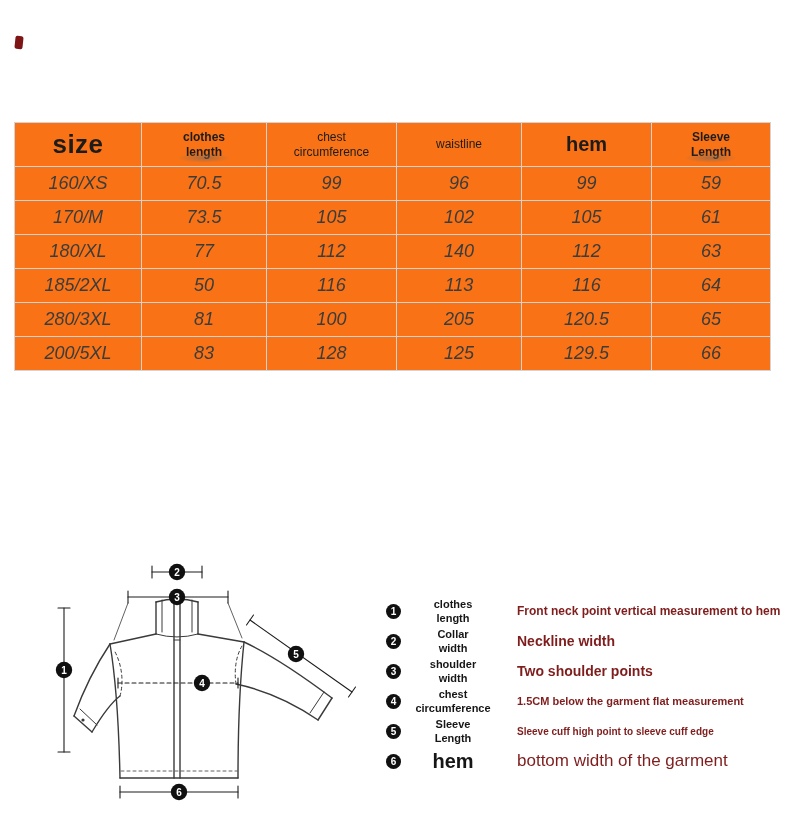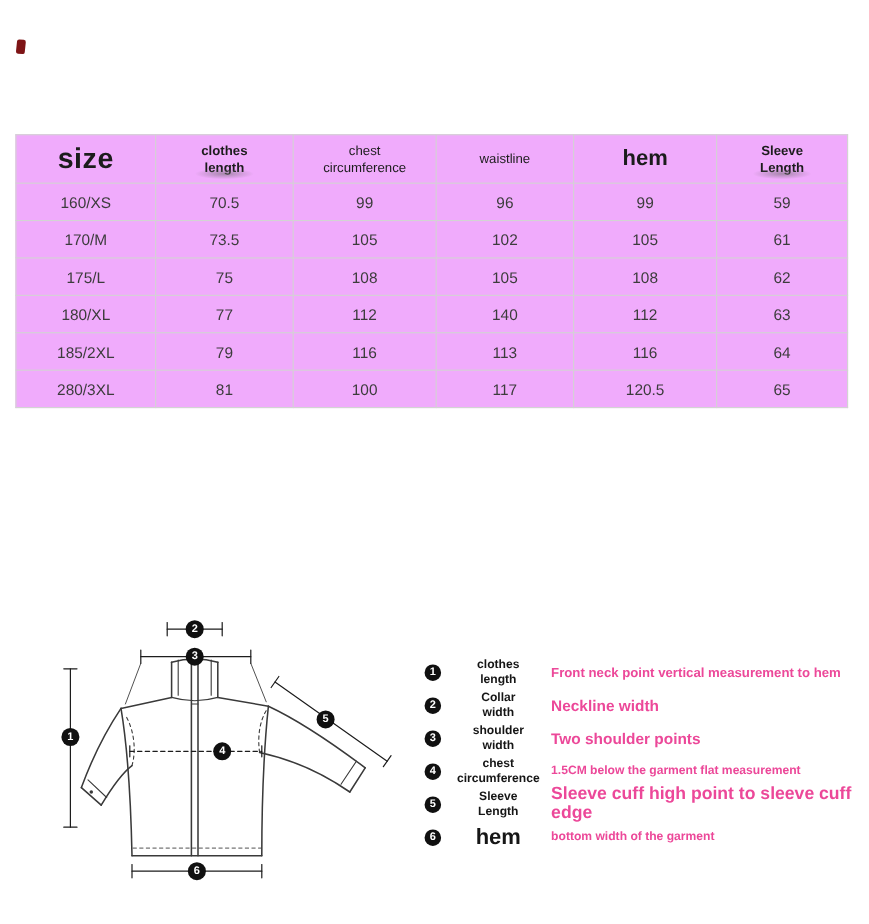--- a/index.html
+++ b/index.html
@@ -13,30 +13,30 @@
 
   
   .corner-mark{
     position:absolute; left:15px; top:36px; width:8px; height:13px;
     background:#7e1416; border-radius:2px; transform:rotate(6deg);
   }
 
   
   table.size-table{
     position:absolute; left:14px; top:122px; width:756px;
-    border-collapse:collapse; table-layout:fixed; background:#f0abfc;
+    border-collapse:collapse; table-layout:fixed; background:#f97316;
   }
   .size-table th, .size-table td{
     border:1px solid #d3d3d3; text-align:center; vertical-align:middle;
   }
   .size-table th{
     height:44px; position:relative; white-space:pre-line; line-height:1.25; color:#1c1c1c;
   }
   .size-table td{
-    height:34px; font-size:14px; color:#3c3c3c;
+    height:34px; font-size:18px; color:#3c3c3c;font-style:italic;
   }
   .th-size{ font-size:26px; font-weight:600; letter-spacing:.5px; }
   .th-hem{ font-size:20px; font-weight:600; }
   .th-shadow{ font-size:12px; font-weight:700; }
   .th-plain{ font-size:12px; font-weight:400; color:#4a4a4a; }
   .th-shadow .swoosh{
     position:absolute; left:50%; bottom:3px; transform:translateX(-50%);
     width:54px; height:10px; border-radius:50%;
     background:radial-gradient(ellipse at center, rgba(105,105,105,.55) 0%, rgba(105,105,105,0) 70%);
   }
@@ -49,26 +49,26 @@
   .legend-item{ display:flex; align-items:center; height:30px; }
   .legend-num{
     flex:0 0 15px; width:15px; height:15px; border-radius:50%;
     background:#101010; color:#fff; font-size:10px; font-weight:700;
     display:flex; align-items:center; justify-content:center;
   }
   .legend-label{
     width:80px; margin-left:12px; text-align:center;
     font-size:11px; font-weight:700; white-space:pre-line; line-height:1.3; color:#161616;
   }
-  .legend-desc{ flex:1; margin-left:8px; font-size:12px; font-weight:600; color:#ec4899; }
+  .legend-desc{ flex:1; margin-left:24px; font-size:12px; font-weight:600; color:#7f1d1d; }
   .legend-item:nth-child(2) .legend-desc,
   .legend-item:nth-child(3) .legend-desc{ font-size:14px; font-weight:700; }
   .legend-item:nth-child(4) .legend-desc{ font-size:11px; font-weight:600; }
-  .legend-item:nth-child(5) .legend-desc{ font-size:16px; font-weight:700; }
-  .legend-item:nth-child(6) .legend-desc{ font-size:11px; font-weight:700; }
+  .legend-item:nth-child(5) .legend-desc{ font-size:10px; font-weight:700; }
+  .legend-item:nth-child(6) .legend-desc{ font-size:17px; font-weight:400; }
   .legend-item:nth-child(6) .legend-label{ font-size:20px; font-weight:700; }
 </style>
 </head>
 <body>
 
 <div class="page">
 
   <div class="corner-mark"></div>
 
   <table class="size-table">
@@ -104,50 +104,50 @@
         </tr>
         <tr>
           <td>170/M</td>
           <td>73.5</td>
           <td>105</td>
           <td>102</td>
           <td>105</td>
           <td>61</td>
         </tr>
         <tr>
-          <td>175/L</td>
-          <td>75</td>
-          <td>108</td>
-          <td>105</td>
-          <td>108</td>
-          <td>62</td>
-        </tr>
-        <tr>
           <td>180/XL</td>
           <td>77</td>
           <td>112</td>
           <td>140</td>
           <td>112</td>
           <td>63</td>
         </tr>
         <tr>
           <td>185/2XL</td>
-          <td>79</td>
+          <td>50</td>
           <td>116</td>
           <td>113</td>
           <td>116</td>
           <td>64</td>
         </tr>
         <tr>
           <td>280/3XL</td>
           <td>81</td>
           <td>100</td>
-          <td>117</td>
+          <td>205</td>
           <td>120.5</td>
           <td>65</td>
+        </tr>
+        <tr>
+          <td>200/5XL</td>
+          <td>83</td>
+          <td>128</td>
+          <td>125</td>
+          <td>129.5</td>
+          <td>66</td>
         </tr>
       </tbody>
   </table>
 
   <svg class="jacket" viewBox="0 0 320 270" font-family="Liberation Sans, sans-serif">
 
     <g fill="none" stroke="#3a3a3a" stroke-width="1.4" stroke-linejoin="round" stroke-linecap="round">
 
       <path d="M104,52 L104,84"></path>
       <path d="M146,52 L146,84"></path>

